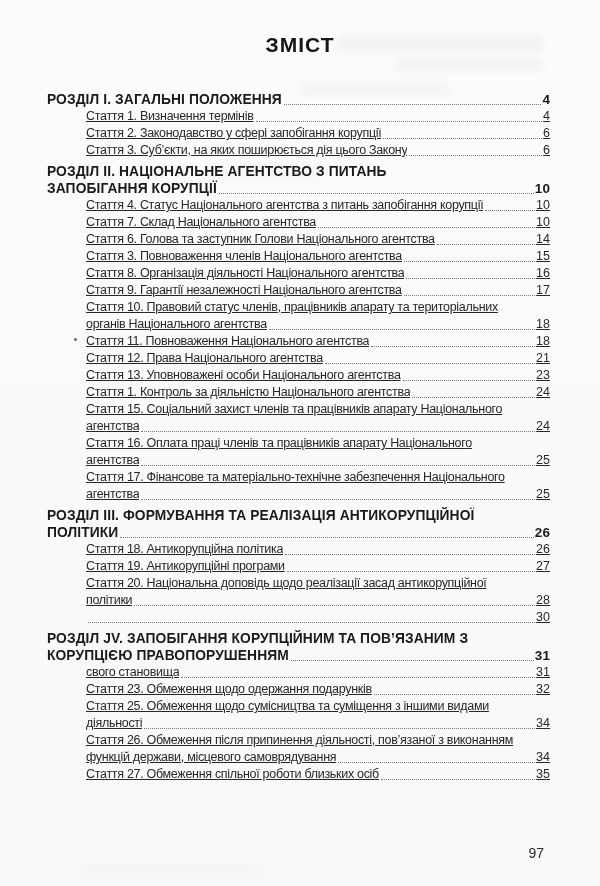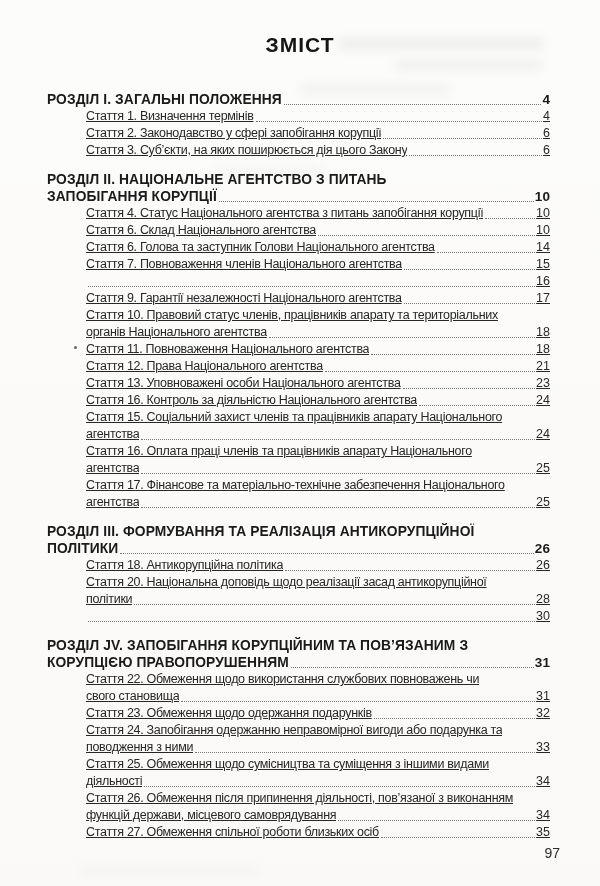--- a/index.html
+++ b/index.html
@@ -26,21 +26,21 @@
   .b4 { left:215px; top:167px; width:110px; height:10px; opacity:.05; }
   .b5 { left:80px;  top:866px; width:180px; height:9px;  opacity:.04; }
 
   .title {
     margin:0; padding-top:33px;
     text-align:center;
     font-size:21px; font-weight:700; letter-spacing:1px;
     color:#161616;
   }
   .toc { margin:34px 50px 0 47px; }
-  .toc-section:not(:first-child) { margin-top:12px; }
+  .toc-section:not(:first-child) { margin-top:4px; }
 
   .row { display:flex; line-height:17px; position:relative; }
   .txt { white-space:nowrap; flex:0 1 auto; min-width:0; overflow:hidden; }
   .leader {
     flex:1 1 auto; min-width:6px; height:0; align-self:flex-end;
     border-bottom:1.7px dotted #767676;
     margin:0 1px 3.5px 2px;
   }
   .pg { flex:0 0 auto; }
 
@@ -49,21 +49,21 @@
 
   .entry { padding-left:39px; font-size:12.5px; letter-spacing:-0.3px; color:#272727;text-decoration:underline; }
   .entry .pg { font-size:12.5px; letter-spacing:0; }
 
   .speck {
     position:absolute; left:-12px; top:5px;
     width:3px; height:3px; border-radius:50%;
     background:#4a4a4a; opacity:.85;
   }
   .folio {
-    position:absolute; right:40px; bottom:25px;
+    position:absolute; right:56px; bottom:25px;
     font-size:14px; color:#2b2b2b;
   }
 </style>
 </head>
 <body>
 
 <div class="page">
   <div class="blob b1"></div>
   <div class="blob b2"></div>
   <div class="blob b3"></div>
@@ -116,41 +116,42 @@
         </div>
         <div class="entry">
           <div class="row">
             <span class="txt">Стаття 4. Статус Національного агентства з питань запобігання корупції</span>
             <span class="leader"></span>
             <span class="pg">10</span>
           </div>
         </div>
         <div class="entry">
           <div class="row">
-            <span class="txt">Стаття 6. Склад Національного агентства</span>
+            <span class="txt">Стаття 7. Склад Національного агентства</span>
             <span class="leader"></span>
             <span class="pg">10</span>
           </div>
         </div>
         <div class="entry">
           <div class="row">
             <span class="txt">Стаття 6. Голова та заступник Голови Національного агентства</span>
             <span class="leader"></span>
             <span class="pg">14</span>
           </div>
         </div>
         <div class="entry">
           <div class="row">
-            <span class="txt">Стаття 7. Повноваження членів Національного агентства</span>
+            <span class="txt">Стаття 3. Повноваження членів Національного агентства</span>
             <span class="leader"></span>
             <span class="pg">15</span>
           </div>
         </div>
         <div class="entry">
           <div class="row">
+            <span class="txt">Стаття 8. Організація діяльності Національного агентства</span>
             <span class="leader"></span>
             <span class="pg">16</span>
           </div>
         </div>
         <div class="entry">
           <div class="row">
             <span class="txt">Стаття 9. Гарантії незалежності Національного агентства</span>
             <span class="leader"></span>
             <span class="pg">17</span>
           </div>
@@ -182,21 +183,21 @@
         </div>
         <div class="entry">
           <div class="row">
             <span class="txt">Стаття 13. Уповноважені особи Національного агентства</span>
             <span class="leader"></span>
             <span class="pg">23</span>
           </div>
         </div>
         <div class="entry">
           <div class="row">
-            <span class="txt">Стаття 16. Контроль за діяльністю Національного агентства</span>
+            <span class="txt">Стаття 1. Контроль за діяльністю Національного агентства</span>
             <span class="leader"></span>
             <span class="pg">24</span>
           </div>
         </div>
         <div class="entry">
           <div class="row">
             <span class="txt">Стаття 15. Соціальний захист членів та працівників апарату Національного</span>
           </div>
           <div class="row">
             <span class="txt">агентства</span>
@@ -238,20 +239,27 @@
         </div>
         <div class="entry">
           <div class="row">
             <span class="txt">Стаття 18. Антикорупційна політика</span>
             <span class="leader"></span>
             <span class="pg">26</span>
           </div>
         </div>
         <div class="entry">
           <div class="row">
+            <span class="txt">Стаття 19. Антикорупційні програми</span>
+            <span class="leader"></span>
+            <span class="pg">27</span>
+          </div>
+        </div>
+        <div class="entry">
+          <div class="row">
             <span class="txt">Стаття 20. Національна доповідь щодо реалізації засад антикорупційної</span>
           </div>
           <div class="row">
             <span class="txt">політики</span>
             <span class="leader"></span>
             <span class="pg">28</span>
           </div>
         </div>
         <div class="entry">
           <div class="row">
@@ -266,43 +274,30 @@
             <span class="txt">РОЗДІЛ JV. ЗАПОБІГАННЯ КОРУПЦІЙНИМ ТА ПОВ’ЯЗАНИМ З</span>
           </div>
           <div class="row">
             <span class="txt">КОРУПЦІЄЮ ПРАВОПОРУШЕННЯМ</span>
             <span class="leader"></span>
             <span class="pg">31</span>
           </div>
         </div>
         <div class="entry">
           <div class="row">
-            <span class="txt">Стаття 22. Обмеження щодо використання службових повноважень чи</span>
-          </div>
-          <div class="row">
             <span class="txt">свого становища</span>
             <span class="leader"></span>
             <span class="pg">31</span>
           </div>
         </div>
         <div class="entry">
           <div class="row">
             <span class="txt">Стаття 23. Обмеження щодо одержання подарунків</span>
             <span class="leader"></span>
             <span class="pg">32</span>
-          </div>
-        </div>
-        <div class="entry">
-          <div class="row">
-            <span class="txt">Стаття 24. Запобігання одержанню неправомірної вигоди або подарунка та</span>
-          </div>
-          <div class="row">
-            <span class="txt">поводження з ними</span>
-            <span class="leader"></span>
-            <span class="pg">33</span>
           </div>
         </div>
         <div class="entry">
           <div class="row">
             <span class="txt">Стаття 25. Обмеження щодо сумісництва та суміщення з іншими видами</span>
           </div>
           <div class="row">
             <span class="txt">діяльності</span>
             <span class="leader"></span>
             <span class="pg">34</span>

